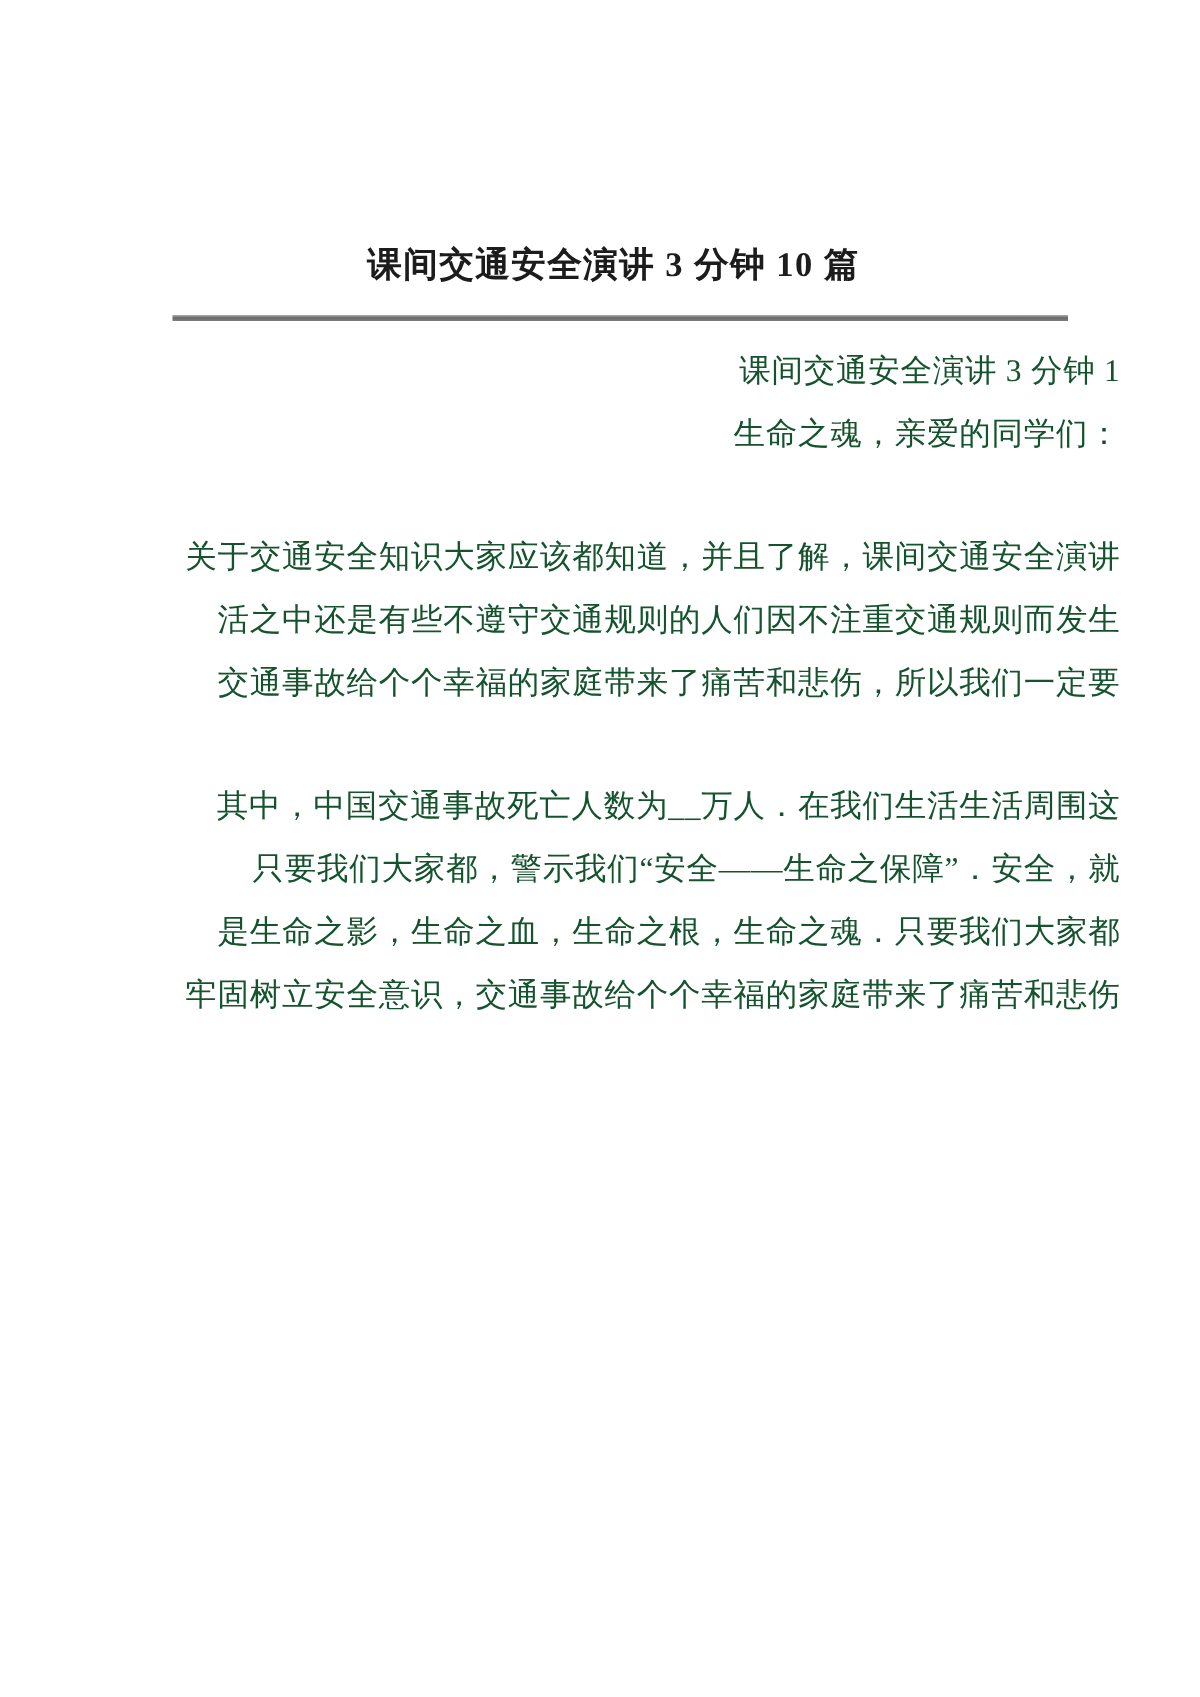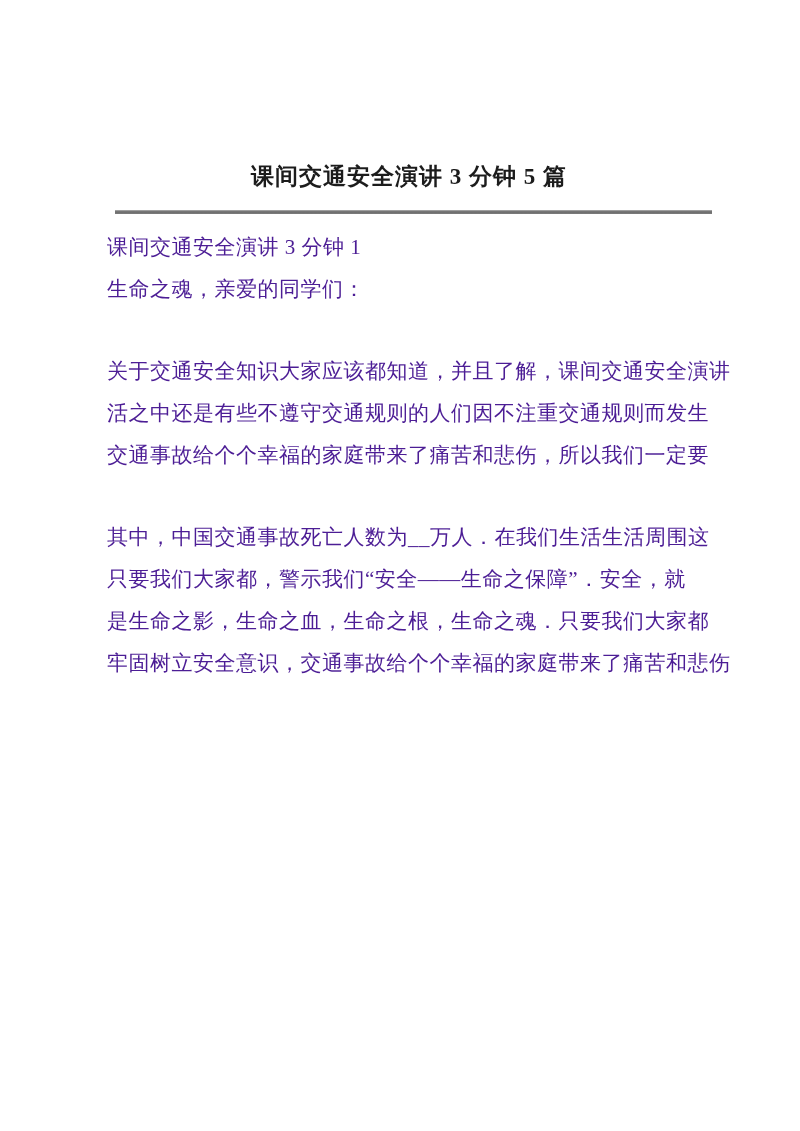--- a/index.html
+++ b/index.html
@@ -42,29 +42,30 @@
     top: 226px;
     width: 640px;
   }
   .para {
     margin: 0 0 40px 0;
   }
   .line {
     font-size: 21px;
     line-height: 42px;
     letter-spacing: 0.5px;
-    color: #4c1d95;
+    color: #14532d;
     white-space: nowrap;
+    text-align: right;
   }
 </style>
 </head>
 <body>
 
 <div class="page">
-  <h1 class="doc-title">课间交通安全演讲 3 分钟 5 篇</h1>
+  <h1 class="doc-title">课间交通安全演讲 3 分钟 10 篇</h1>
   <div class="divider"></div>
   <div class="doc-body">
       <div class="para">
         <div class="line">课间交通安全演讲 3 分钟 1</div>
         <div class="line">生命之魂，亲爱的同学们：</div>
       </div>
       <div class="para">
         <div class="line">关于交通安全知识大家应该都知道，并且了解，课间交通安全演讲</div>
         <div class="line">活之中还是有些不遵守交通规则的人们因不注重交通规则而发生</div>
         <div class="line">交通事故给个个幸福的家庭带来了痛苦和悲伤，所以我们一定要</div>

